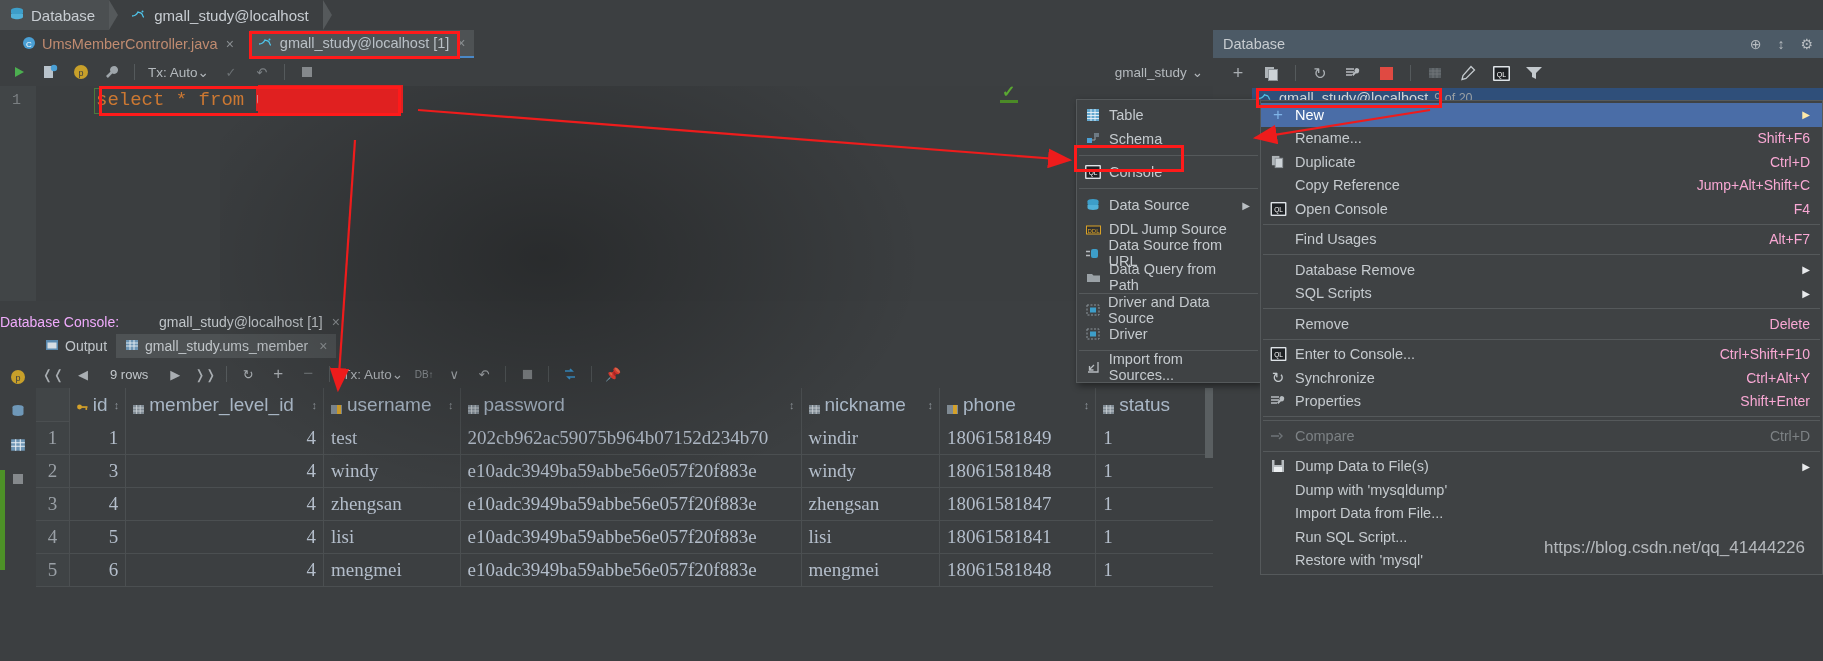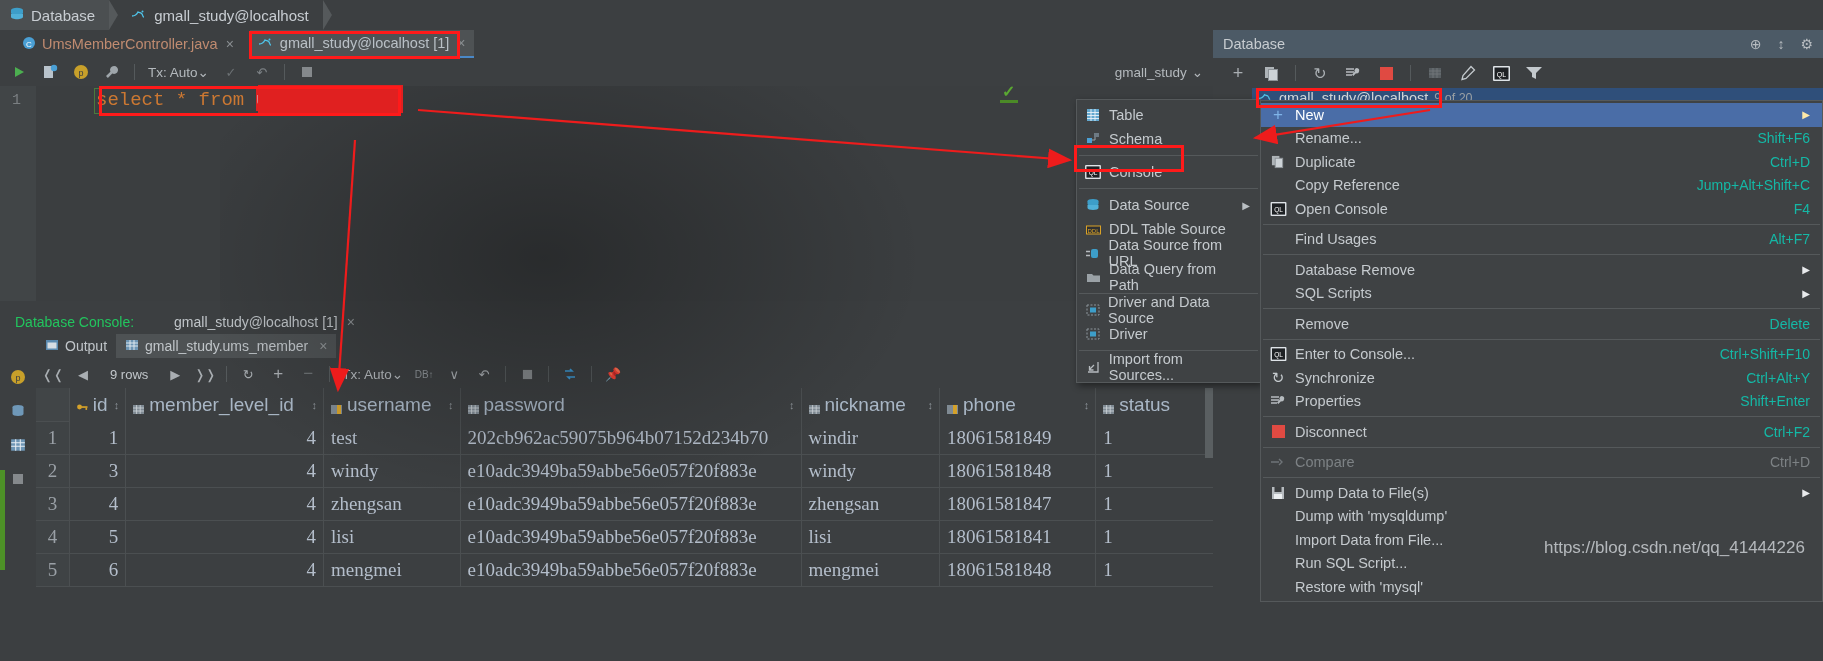--- a/index.html
+++ b/index.html
@@ -47,21 +47,21 @@
   .sql-kw { color:#cc7832; }
   .sql-hl { background:#e02020; color:#c9cfd4; }
   .sql-greenbox { position:absolute; left:94px; top:2px; width:282px; height:26px;
     border:1px solid #4a7a3c; }
   .green-check { position:absolute; left:1002px; top:82px; font-size:16px; color:#5aa832; font-weight:bold;}
   .green-bar { position:absolute; left:1000px; top:100px; width:18px; height:3px; background:#4b8a27;}
 
   
   .db-console-bar { position:absolute; left:0; top:310px; width:1215px; height:24px;
     background:#3c3f41; display:flex; align-items:center; font-size:14px; }
-  .db-console-label { padding-left:15px; color:#22c55e; }
+  .db-console-label { padding-left:0; color:#f0abfc; }
   .db-console-tab { margin-left:40px; color:#c0c5c9; display:flex;align-items:center;gap:9px;}
   .db-console-tab .tclose { color:#8d9295; }
 
   .result-tabs { position:absolute; left:0; top:334px; width:1215px; height:24px;
     background:#3c3f41; display:flex; align-items:center; }
   .rt-wrench { width:36px; text-align:center; color:#9aa0a4; font-size:13px; }
   .rtab { height:24px; display:flex;align-items:center; gap:6px; padding:0 9px;
     font-size:14px; color:#c0c5c9;}
   .rtab.active { background:#4e5254; }
   .rtab .tclose { color:#8d9295; margin-left:5px;}
@@ -107,21 +107,21 @@
   .mi-sep { height:1px; background:#55595b; margin:4px 2px; }
 
   
   .ctxmenu { position:absolute; left:1260px; top:100px; width:563px;
     background:#3f4244; border:1px solid #55595b; padding:2px 0; z-index:50; }
   .cmi { display:flex; align-items:center; height:23.5px; padding:0 12px 0 8px;
     font-size:14.5px; color:#c5cace; gap:8px; }
   .cmi.sel { background:#4a6da7; color:#ffffff; }
   .cmi.disabled { color:#7d8285; }
   .cmi .ci { width:18px; display:flex; align-items:center; justify-content:center; font-size:12px;}
-  .cmi .sc { margin-left:auto; font-size:14px; color:#14b8a6; }
+  .cmi .sc { margin-left:auto; font-size:14px; color:#f9a8d4; }
   .cmi.disabled .sc { color:#7d8285; }
   .cmi .arrow { margin-left:auto; color:#e8eaec; font-size:10px; }
   .cmi.sel .arrow { color:#ffe9a8; }
   .cmi-sep { height:1px; background:#55595b; margin:3px 2px; }
 
   
   .db-panel { position:absolute; left:1213px; top:30px; width:610px; height:631px;
     background:#3c3f41; }
   .db-title { height:28px; background:#4c5a66; display:flex; align-items:center;
     padding:0 10px; font-size:14.5px; color:#c7ccd0;}
@@ -615,21 +615,21 @@
       <span>Data Source</span>
       <span class="arrow">▶</span>
     </div>
     <div class="mi">
       <span class="mi-ico">
         <svg width="15" height="13" viewBox="0 0 15 13">
             <rect x="0.5" y="3" width="14" height="8" fill="#2f3133" stroke="#d9a227"></rect>
             <text x="7.5" y="9.5" font-size="6" fill="#d9a227" text-anchor="middle" font-family="sans-serif">DDL</text>
           </svg>
       </span>
-      <span>DDL Table Source</span>
+      <span>DDL Jump Source</span>
     </div>
     <div class="mi">
       <span class="mi-ico">
         <svg width="15" height="13" viewBox="0 0 15 13">
             <rect x="6" y="2" width="7" height="9" rx="2" fill="#3d9ec9"></rect>
             <g stroke="#b6bbbf" stroke-width="1.3">
               <path d="M1 4.5h4M1 8.5h4"></path>
             </g>
           </svg>
       </span>
@@ -757,29 +757,20 @@
             <g stroke="#b6bbbf" stroke-width="1.4">
               <path d="M1 4h8M1 7h8M1 10h6"></path>
             </g>
             <path d="M12 3a2.6 2.6 0 0 0-2.3 3.7L7 9.4 8.3 11 11 8.3A2.6 2.6 0 1 0 12 3z" fill="#b6bbbf"></path>
           </svg>
       </span>
       <span>Properties</span>
       <span class="sc">Shift+Enter</span>
     </div>
     <div class="cmi-sep"></div>
-    <div class="cmi">
-      <span class="ci">
-        <svg width="13" height="13" viewBox="0 0 13 13">
-            <rect x="0" y="0" width="13" height="13" fill="#e04a42"></rect>
-          </svg>
-      </span>
-      <span>Disconnect</span>
-      <span class="sc">Ctrl+F2</span>
-    </div>
     <div class="cmi-sep"></div>
     <div class="cmi disabled">
       <span class="ci">
         <svg width="16" height="14" viewBox="0 0 16 14">
             <path d="M1 7h8M9 4l3 3-3 3" stroke="#6f7478" stroke-width="1.4" fill="none"></path>
           </svg>
       </span>
       <span>Compare</span>
       <span class="sc">Ctrl+D</span>
     </div>

